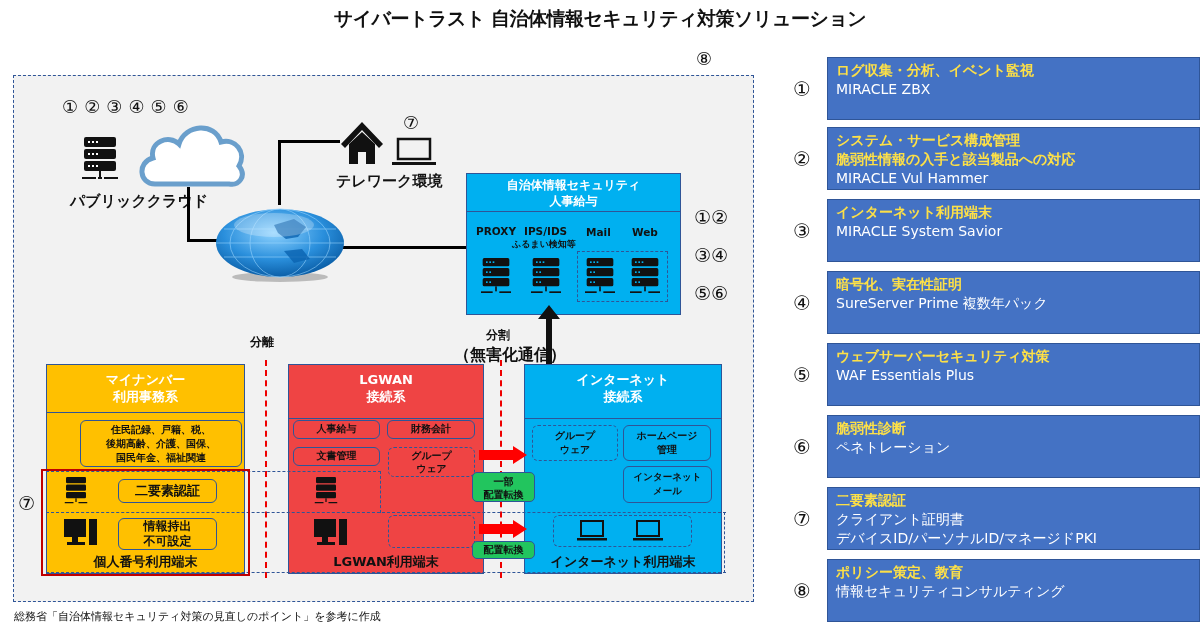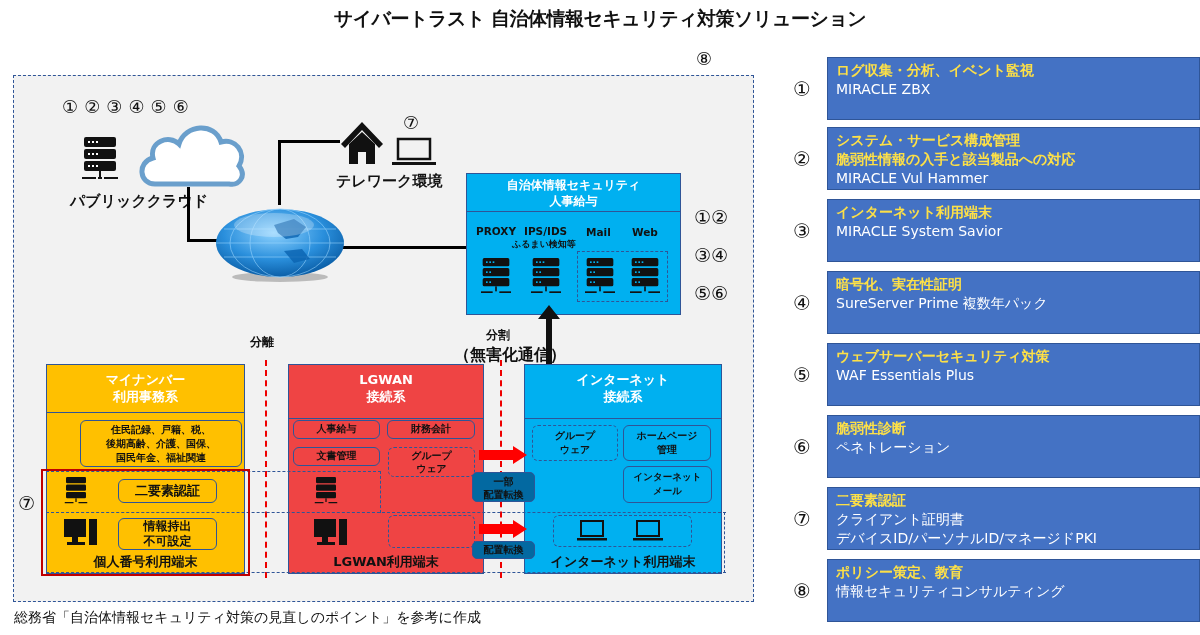--- a/index.html
+++ b/index.html
@@ -18,27 +18,27 @@
   
   .zone { border: 1.5px solid #2f5597; }
   .zone .zh { border-bottom: 1.5px solid #2f5597; text-align: center; color: #fff; font-weight: bold; font-size: 13px; line-height: 17px; padding-top: 6px; }
   .mynum { left: 46px; top: 364px; width: 199px; height: 210px; background: #ffc000; }
   .lgwan { left: 288px; top: 364px; width: 196px; height: 210px; background: #ef4444; }
   .inet { left: 524px; top: 364px; width: 198px; height: 210px; background: #00b0f0; }
   .pill { border: 1.5px solid #2f5597; border-radius: 6px; text-align: center; font-size: 10px; font-weight: bold; color: #111; }
   .dpill { border: 1.5px dashed #2f5597; border-radius: 6px; text-align: center; font-size: 10px; font-weight: bold; color: #111; }
   .hdash { border-top: 1.5px dashed #2f5597; height: 0; }
   .vred { border-left: 2px dashed #e00; width: 0; }
-  .badge { background: #0369a1; border: 1.5px solid #2f5597; border-radius: 5px; text-align: center; font-size: 10px; font-weight: bold; line-height: 13px; }
+  .badge { background: #22c55e; border: 1.5px solid #2f5597; border-radius: 5px; text-align: center; font-size: 10px; font-weight: bold; line-height: 13px; }
   .redarrow { width: 48px; height: 18px; }
   
   .legnum { left: 790px; font-size: 20px; width: 24px; text-align: center; }
   .legbox { left: 827px; width: 373px; background: #4472c4; border: 1px solid #2f5597; padding: 3px 0 0 8px; color: #fff; font-size: 14px; line-height: 19px; }
   .legbox .h { color: #fde047; font-weight: bold; }
-  .foot { left: 14px; top: 609px; font-size: 14px; color: #111; }
+  .foot { left: 14px; top: 609px; font-size: 11px; color: #111; }
   svg { display: block; }
 </style>
 </head>
 <body>
 
 <div class="abs title">サイバートラスト 自治体情報セキュリティ対策ソリューション</div>
 
 <div class="abs outer"></div>
 <div class="abs num" style="left:696px;top:48px;">⑧</div>
 

